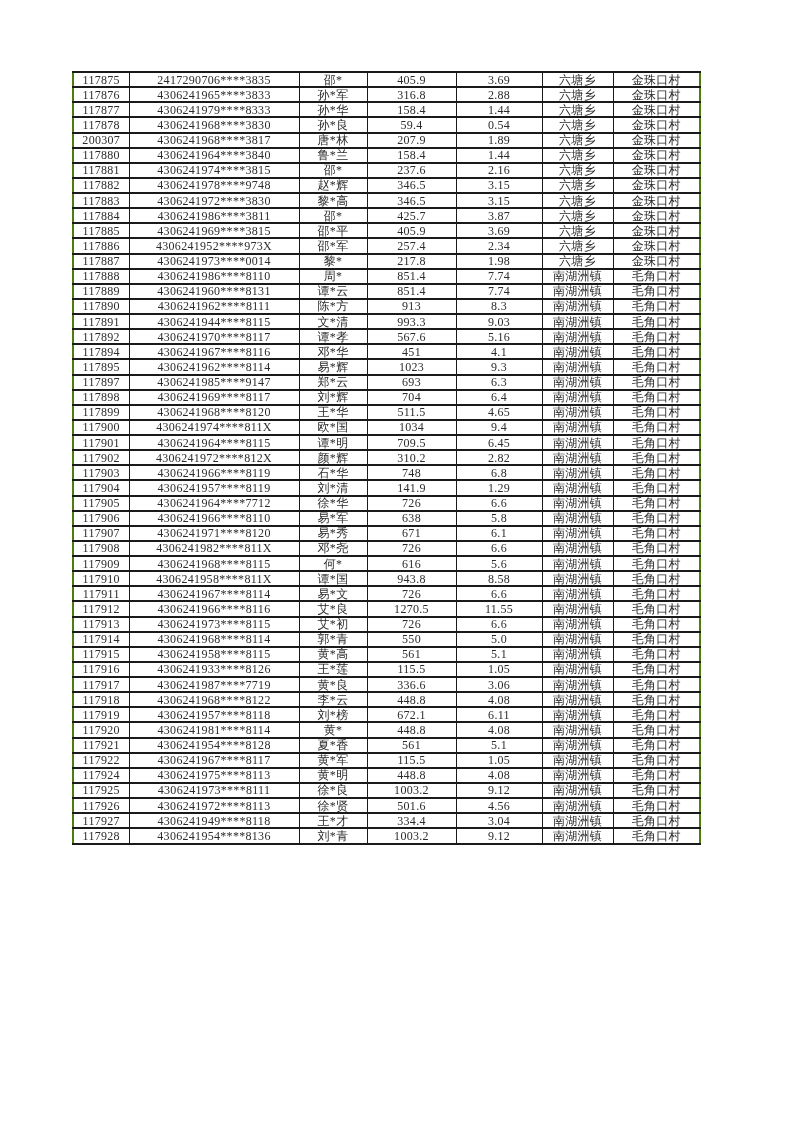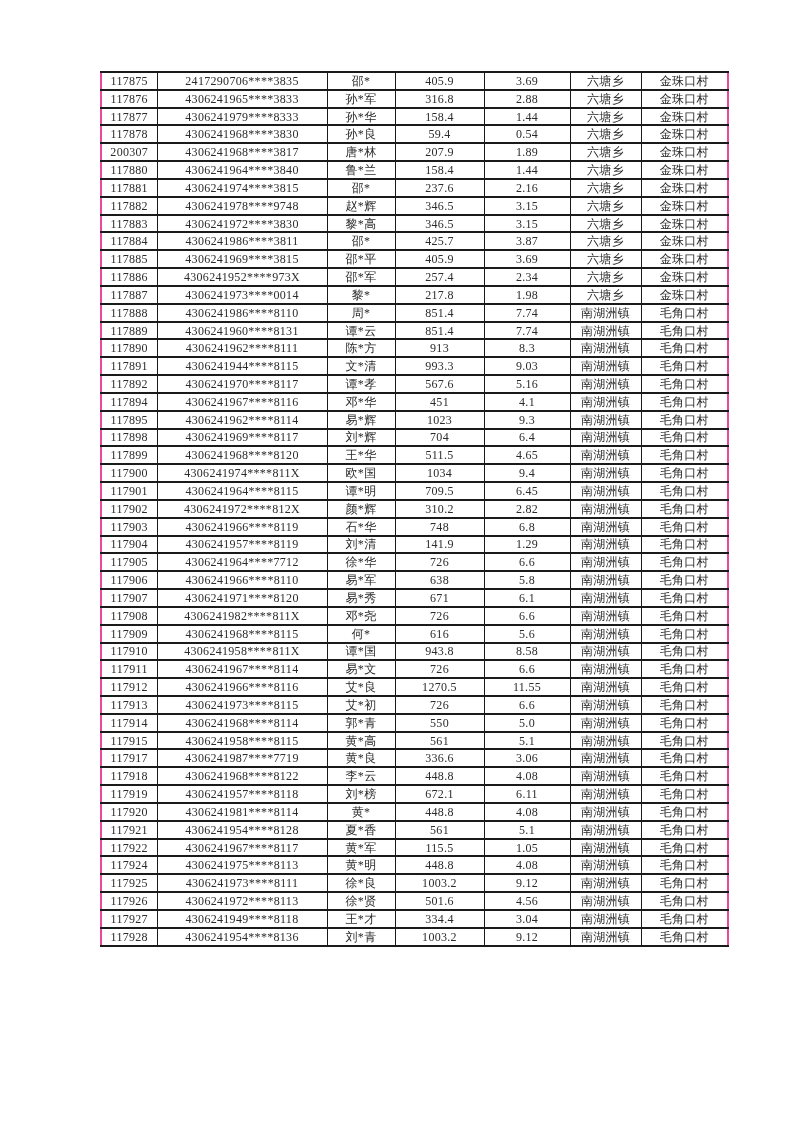--- a/index.html
+++ b/index.html
@@ -10,27 +10,27 @@
   .page {
     position: relative;
     width: 794px;
     height: 1122px;
     background: #ffffff;
     overflow: hidden;
     font-family: "Liberation Serif", "DejaVu Serif", serif;
   }
   table.data-table {
     position: absolute;
-    left: 100px;
+    left: 72px;
     top: 71px;
     width: 627px;
-    height: 876px;
+    height: 774px;
     border-collapse: collapse;
     table-layout: fixed;
-    border: 2px solid #ec4899;
+    border: 2px solid #4d7c0f;
   }
   table.data-table td {
     border-top: 2px solid #1a1a1a;
     border-bottom: 2px solid #1a1a1a;
     border-left: 1px solid #1a1a1a;
     border-right: 1px solid #1a1a1a;
     padding: 0;
     margin: 0;
     text-align: center;
     vertical-align: middle;
@@ -232,20 +232,29 @@
         <tr>
           <td>117895</td>
           <td>4306241962****8114</td>
           <td>易*辉</td>
           <td>1023</td>
           <td>9.3</td>
           <td>南湖洲镇</td>
           <td>毛角口村</td>
         </tr>
         <tr>
+          <td>117897</td>
+          <td>4306241985****9147</td>
+          <td>郑*云</td>
+          <td>693</td>
+          <td>6.3</td>
+          <td>南湖洲镇</td>
+          <td>毛角口村</td>
+        </tr>
+        <tr>
           <td>117898</td>
           <td>4306241969****8117</td>
           <td>刘*辉</td>
           <td>704</td>
           <td>6.4</td>
           <td>南湖洲镇</td>
           <td>毛角口村</td>
         </tr>
         <tr>
           <td>117899</td>
@@ -394,20 +403,29 @@
         <tr>
           <td>117915</td>
           <td>4306241958****8115</td>
           <td>黄*高</td>
           <td>561</td>
           <td>5.1</td>
           <td>南湖洲镇</td>
           <td>毛角口村</td>
         </tr>
         <tr>
+          <td>117916</td>
+          <td>4306241933****8126</td>
+          <td>王*莲</td>
+          <td>115.5</td>
+          <td>1.05</td>
+          <td>南湖洲镇</td>
+          <td>毛角口村</td>
+        </tr>
+        <tr>
           <td>117917</td>
           <td>4306241987****7719</td>
           <td>黄*良</td>
           <td>336.6</td>
           <td>3.06</td>
           <td>南湖洲镇</td>
           <td>毛角口村</td>
         </tr>
         <tr>
           <td>117918</td>

